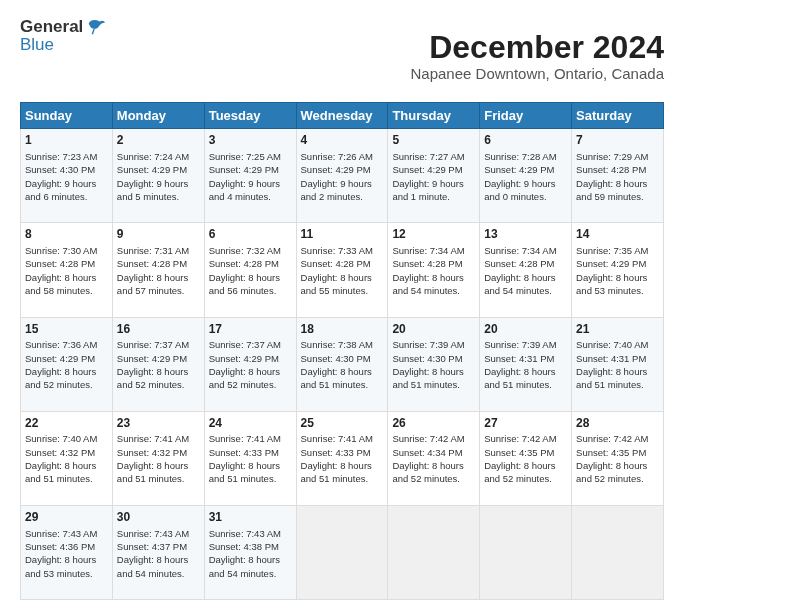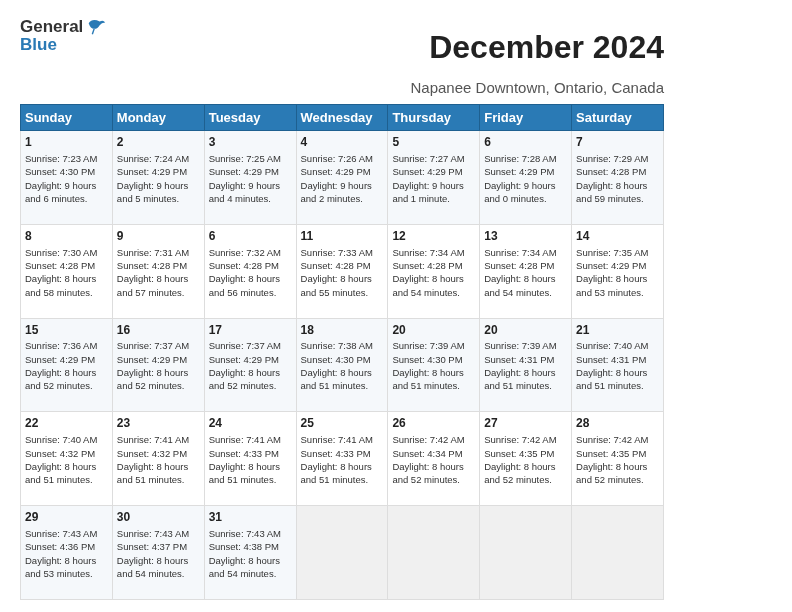--- a/index.html
+++ b/index.html
@@ -41,21 +41,21 @@
       font-size: 32px;
       font-weight: bold;
       color: #222;
       line-height: 1.1;
       margin-top: 14px;
     }
     .title-block h2 {
       font-size: 15px;
       font-weight: normal;
       color: #555;
-      margin-top: 14px;
+      margin-top: 0;
     }
     .calendar {
       flex: 1;
       border: 1px solid #ccc;
       border-collapse: collapse;
       width: 100%;
       table-layout: fixed;
     }
     .calendar th {
       background: #2a7ab5;
@@ -87,38 +87,39 @@
       color: #222;
       display: block;
       margin-bottom: 1px;
     }
     .empty-cell {
       background: #f0f0f0 !important;
     }
     table {
       width: 100%;
       border-collapse: collapse;
+      margin-top: 12px;
     }
   </style>
 </head>
 <body>
 
 <div class="page">
   <div class="header">
     <div class="logo">
       <div class="logo-row">
         <div>
           <div style="display:flex;align-items:center;gap:2px;">
             <span style="font-size:17px;font-weight:bold;color:#333;">General</span>
             <svg width="22" height="22" viewBox="0 0 24 24">
               <path d="M4 8 Q8 2 16 6 Q20 4 22 7 Q18 7 16 10 Q14 14 10 14 Q6 14 4 8Z" fill="#2a7ab5"></path>
               <path d="M10 14 L8 20" stroke="#2a7ab5" stroke-width="1.5" fill="none"></path>
             </svg>
           </div>
-          <div style="font-size:17px;font-weight:bold;color:#2a7ab5;margin-top:-3px;">Blue</div>
+          <div style="font-size:17px;font-weight:normal;color:#2a7ab5;margin-top:-3px;">Blue</div>
         </div>
       </div>
     </div>
     <div class="title-block">
       <h1>December 2024</h1>
       <h2>Napanee Downtown, Ontario, Canada</h2>
     </div>
   </div>
 
   <table class="calendar">

